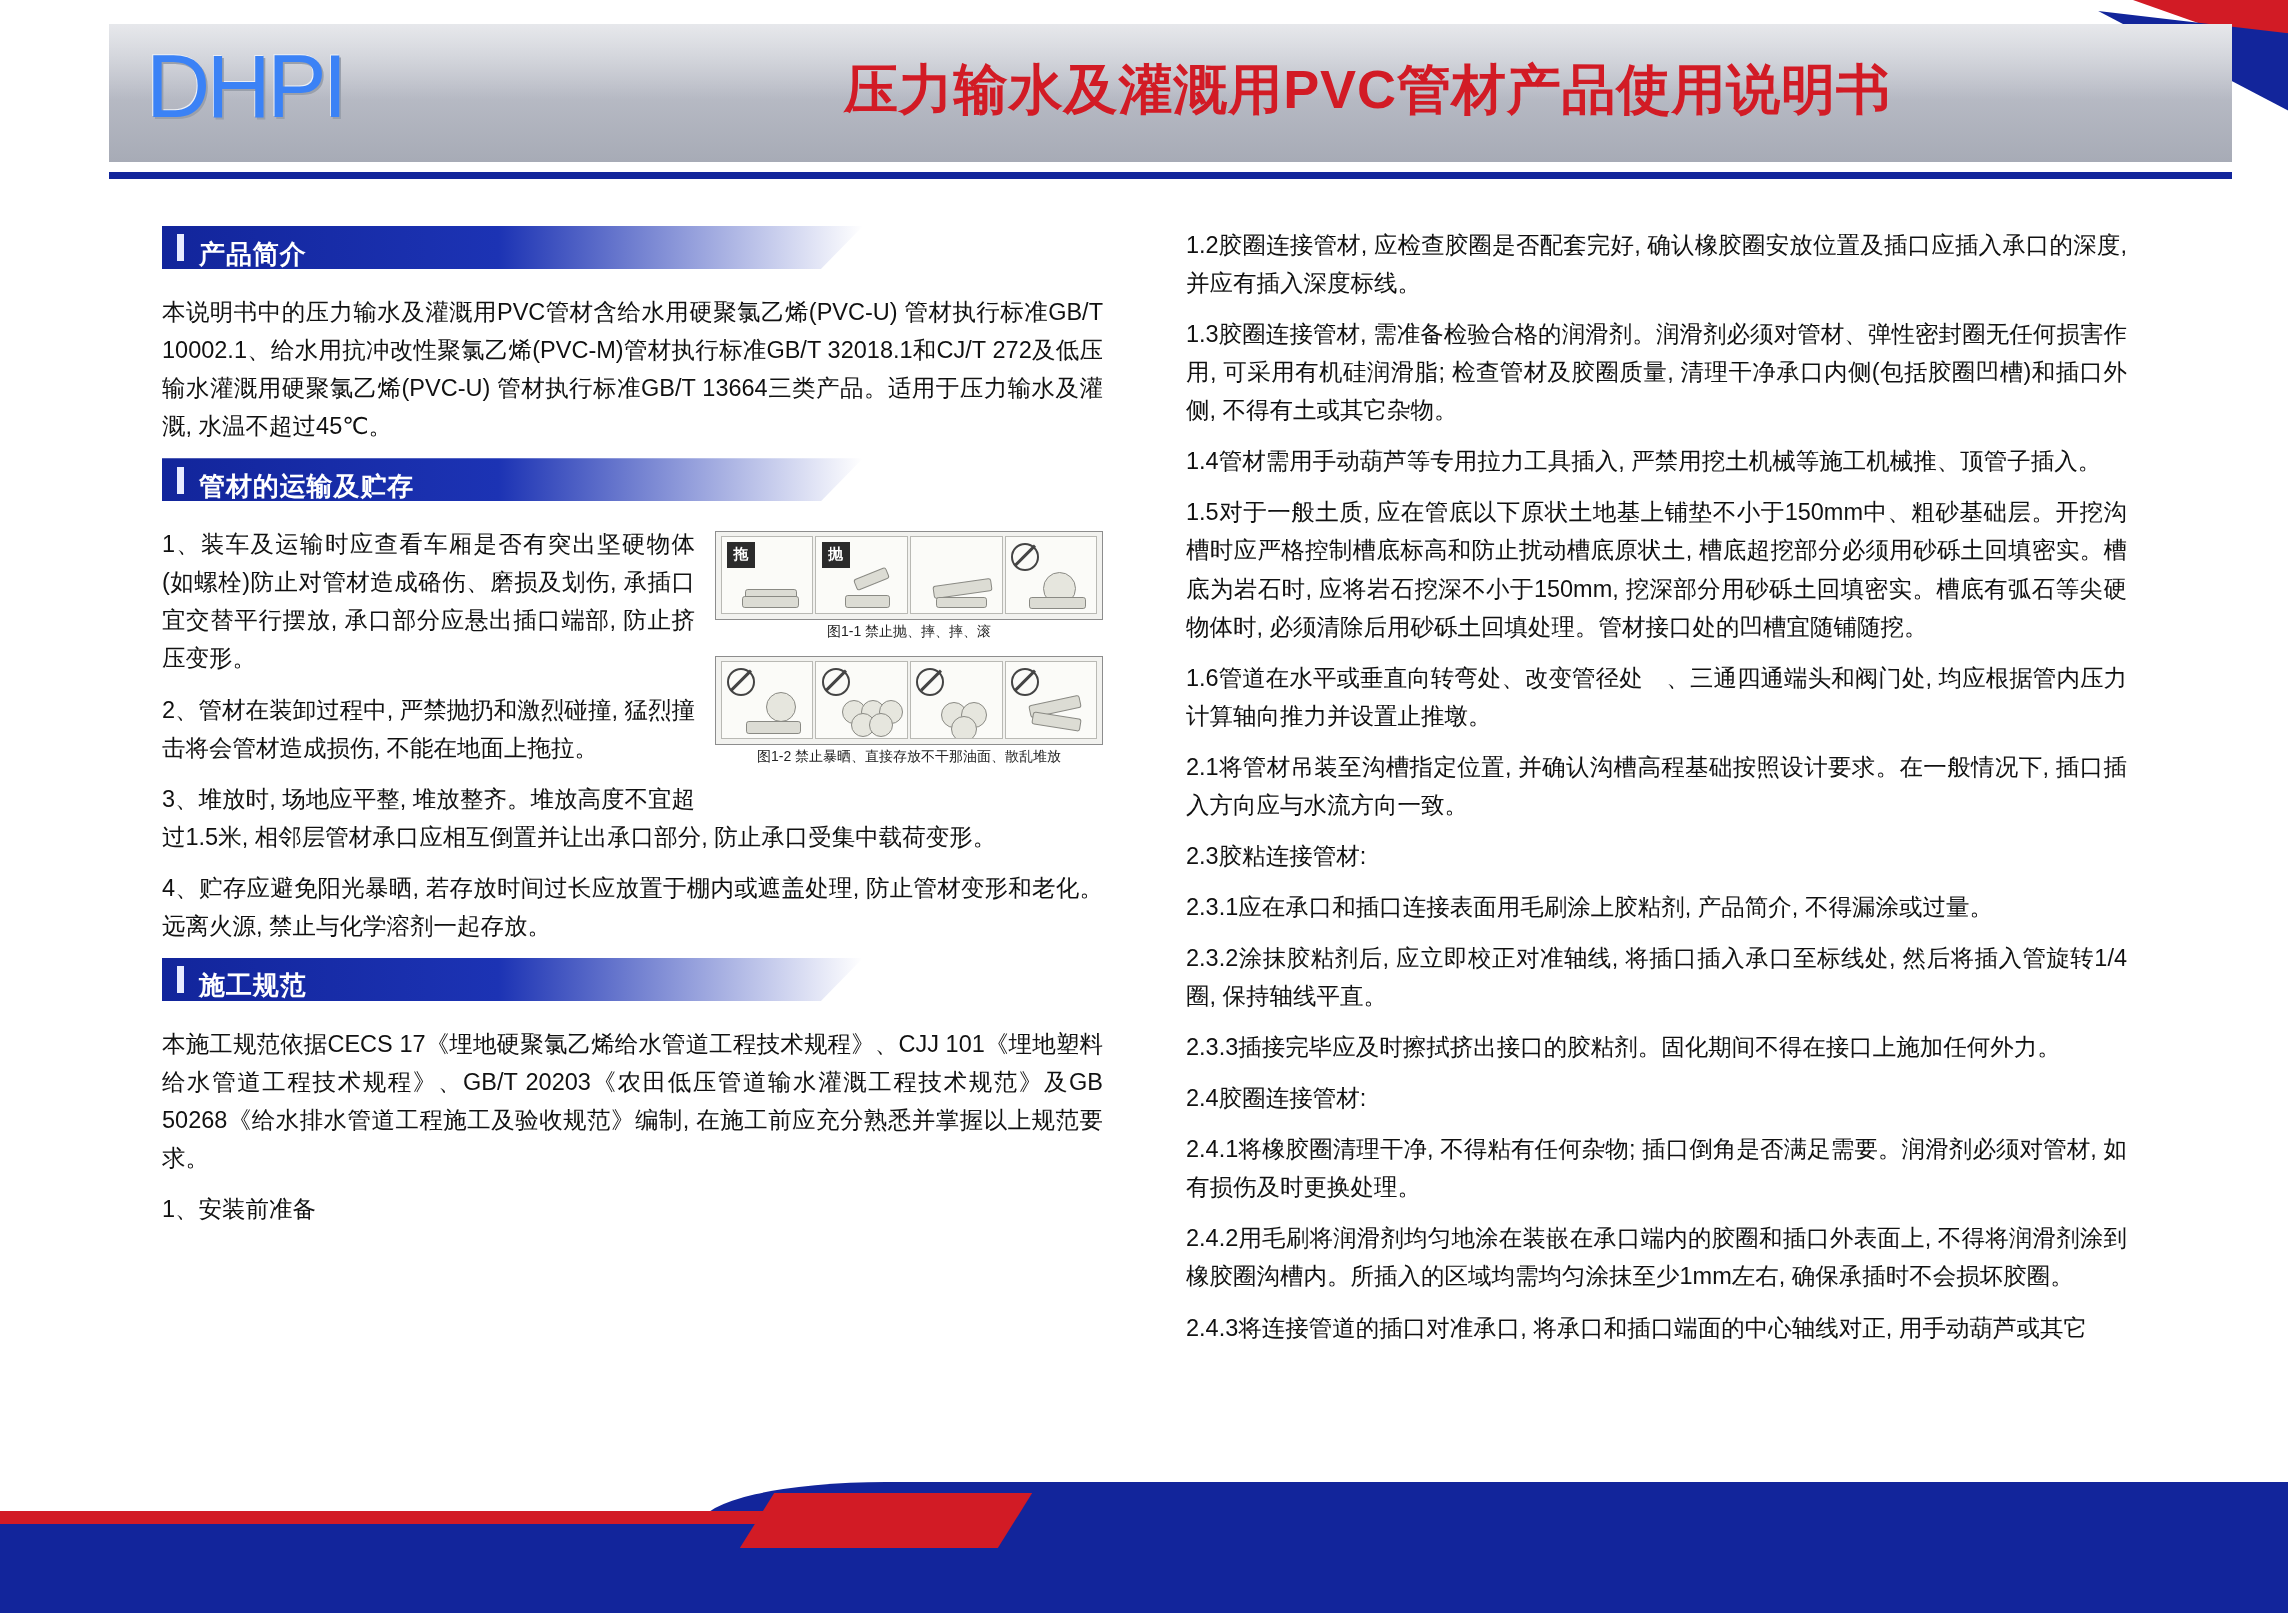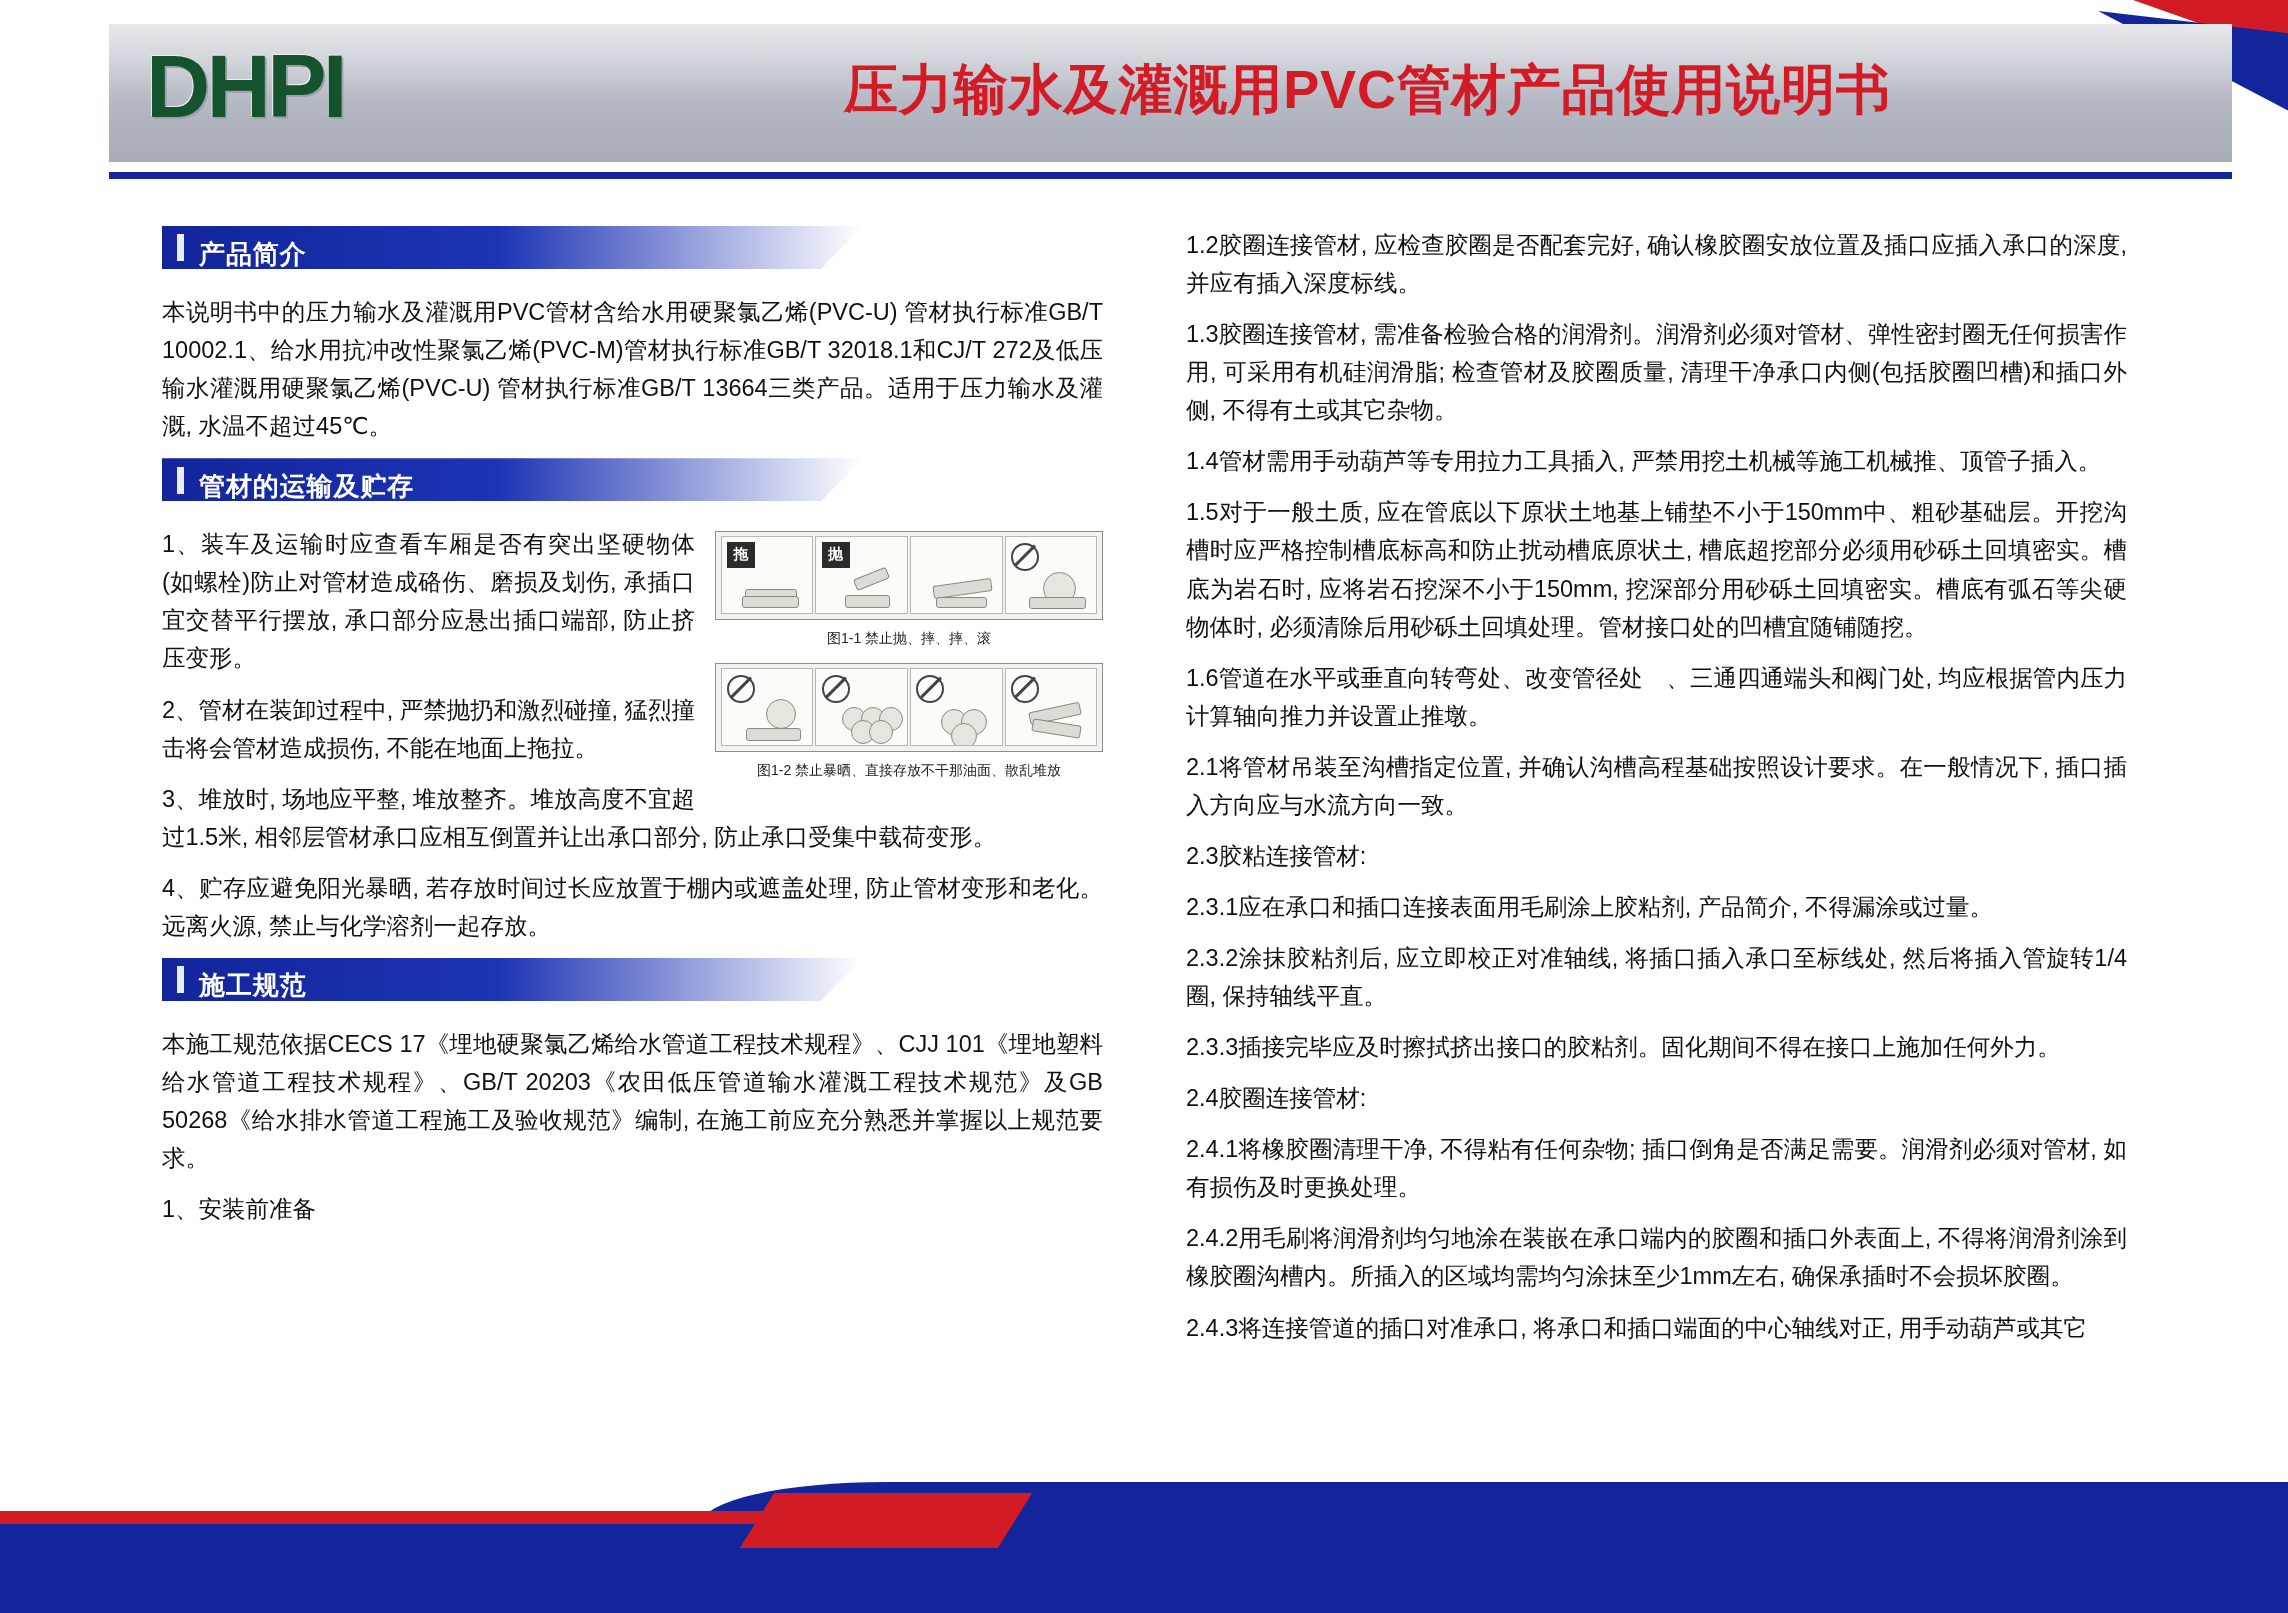--- a/index.html
+++ b/index.html
@@ -56,23 +56,23 @@
     top: 0;
     right: 0;
     bottom: 0;
     background: linear-gradient(180deg, rgba(255,255,255,0.55) 0%, rgba(255,255,255,0.0) 55%);
   }
   .logo {
     position: absolute;
     left: 146px;
     top: 35px;
     font-size: 89px;
-    font-weight: bold;
+    font-weight: normal;
     letter-spacing: -3.7px;
-    color: #14532d;
+    color: #3b82f6;
     text-shadow: 1.8px 1.8px 0 #9aa0ab, -0.9px -0.9px 0 #eef0f4;
     font-family: "Liberation Sans", "DejaVu Sans", sans-serif;
   }
   .header-title {
     position: absolute;
     left: 537px;
     top: 54px;
     width: 1661px;
     text-align: center;
     font-size: 54px;
@@ -151,21 +151,21 @@
   .fig-box {
     border: 0.9px solid #8d8d8d;
     background: #f2f2ef;
     box-sizing: border-box;
     padding: 3.7px;
   }
   .fig-cap {
     font-size: 14px;
     text-align: center;
     color: #222;
-    margin-top: 7px;
+    margin-top: 0;
     margin-bottom: 13px;
   }
   .fig-row {
     display: flex;
   }
   .fig-cell {
     flex: 1;
     height: 76px;
     border: 0.9px solid #b9b9b4;
     margin: 0.9px;

